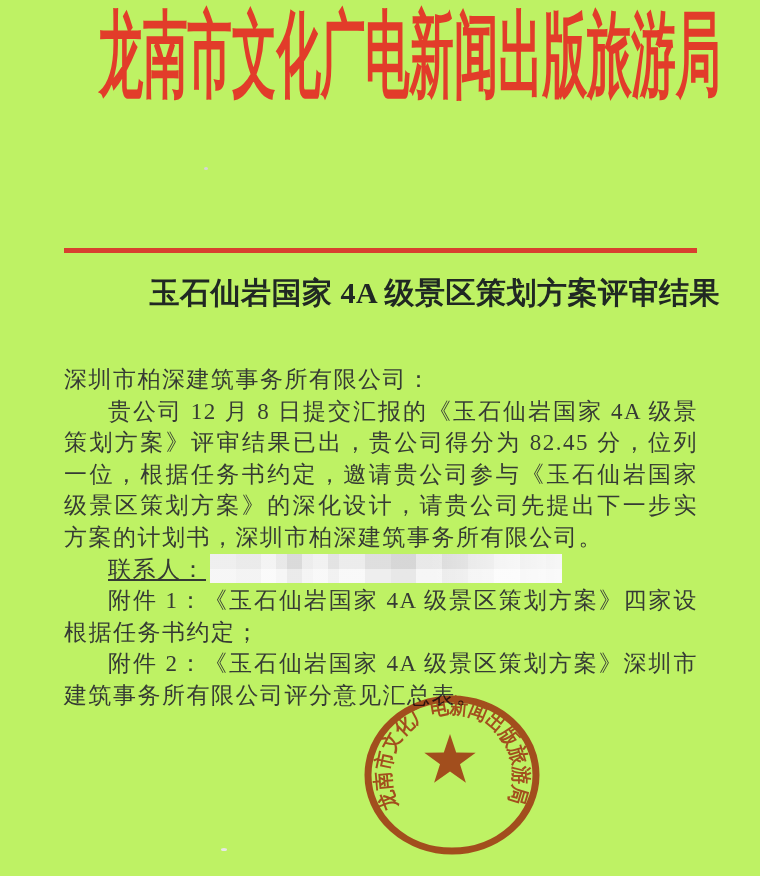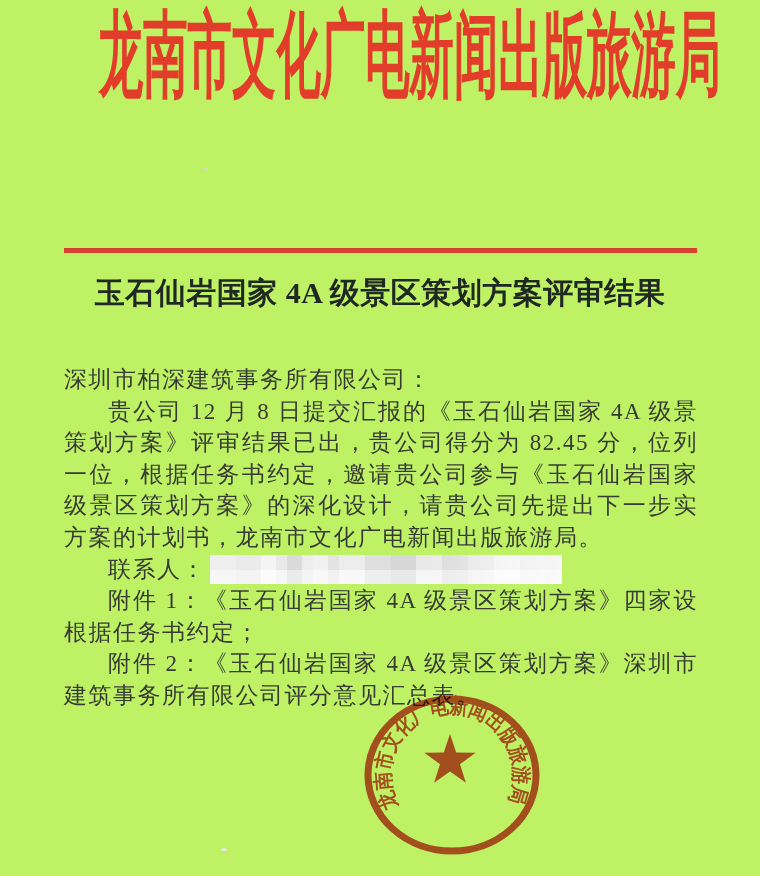--- a/index.html
+++ b/index.html
@@ -31,42 +31,42 @@
     position: absolute;
     top: 248px; left: 64px;
     width: 633px; height: 5px;
     background: #d8402f;
   }
   
   .doc-title {
     position: absolute;
     top: 274px; left: 40px;
     width: 680px;
-    text-align: center;
+    text-align: right;
     font-size: 30px;
     line-height: 37px;
     font-weight: 700;
     color: #202823;
     letter-spacing: 0.5px;
   }
   
   .body-text {
     position: absolute;
     top: 364px; left: 64px;
     width: 634px;
     font-size: 23px;
     line-height: 31.6px;
     color: #363b34;
     letter-spacing: 1.5px;
   }
   .line { white-space: nowrap; }
   .line.fill { text-align: justify; text-align-last: justify; white-space: normal; height: 31.6px; overflow: hidden; }
   .line.indent { padding-left: 44px; }
   .line.fill.indent { padding-left: 0; text-indent: 44px; }
-  .contact-row { display: flex; align-items: center; }
+  .contact-row { display: flex; align-items: flex-start; text-decoration: underline; }
   
   .mosaic {
     display: inline-block;
     width: 352px; height: 29px;
     margin-left: 4px;
     background-image:
       linear-gradient(90deg, rgba(255,255,255,0) 0%, rgba(255,255,255,0) 62%, rgba(255,255,255,0.55) 86%, rgba(255,255,255,0.8) 100%),
       linear-gradient(90deg, rgba(255,255,255,0.5) 66px, rgba(255,255,255,0) 66px 92px, rgba(255,255,255,0.5) 92px 118px, rgba(255,255,255,0) 118px),
       repeating-linear-gradient(0deg, rgba(255,255,255,0.30) 0 14px, rgba(150,150,150,0.10) 14px 29px),
       repeating-linear-gradient(90deg, #e7e7e7 0 26px, #dedede 26px 51px, #f2f2f2 51px 77px, #e2e2e2 77px 103px, #ececec 103px 129px, #f6f6f6 129px 155px);
@@ -104,21 +104,21 @@
   <div class="doc-title">
     <div>玉石仙岩国家 4A 级景区策划方案评审结果</div>
   </div>
 
   <div class="body-text">
     <div class="line">深圳市柏深建筑事务所有限公司：</div>
     <div class="line fill indent">贵公司 12 月 8 日提交汇报的《玉石仙岩国家 4A 级景区</div>
     <div class="line fill">策划方案》评审结果已出，贵公司得分为 82.45 分，位列第</div>
     <div class="line fill">一位，根据任务书约定，邀请贵公司参与《玉石仙岩国家 4A</div>
     <div class="line fill">级景区策划方案》的深化设计，请贵公司先提出下一步实施</div>
-    <div class="line">方案的计划书，龙南市文化广电新闻出版旅游局。</div>
+    <div class="line">方案的计划书，深圳市柏深建筑事务所有限公司。</div>
     <div class="line indent contact-row">
       <span>联系人：</span>
       <span class="mosaic"></span>
     </div>
     <div class="line fill indent">附件 1：《玉石仙岩国家 4A 级景区策划方案》四家设计机</div>
     <div class="line">根据任务书约定；</div>
     <div class="line fill indent">附件 2：《玉石仙岩国家 4A 级景区策划方案》深圳市柏深</div>
     <div class="line">建筑事务所有限公司评分意见汇总表。</div>
   </div>
 

